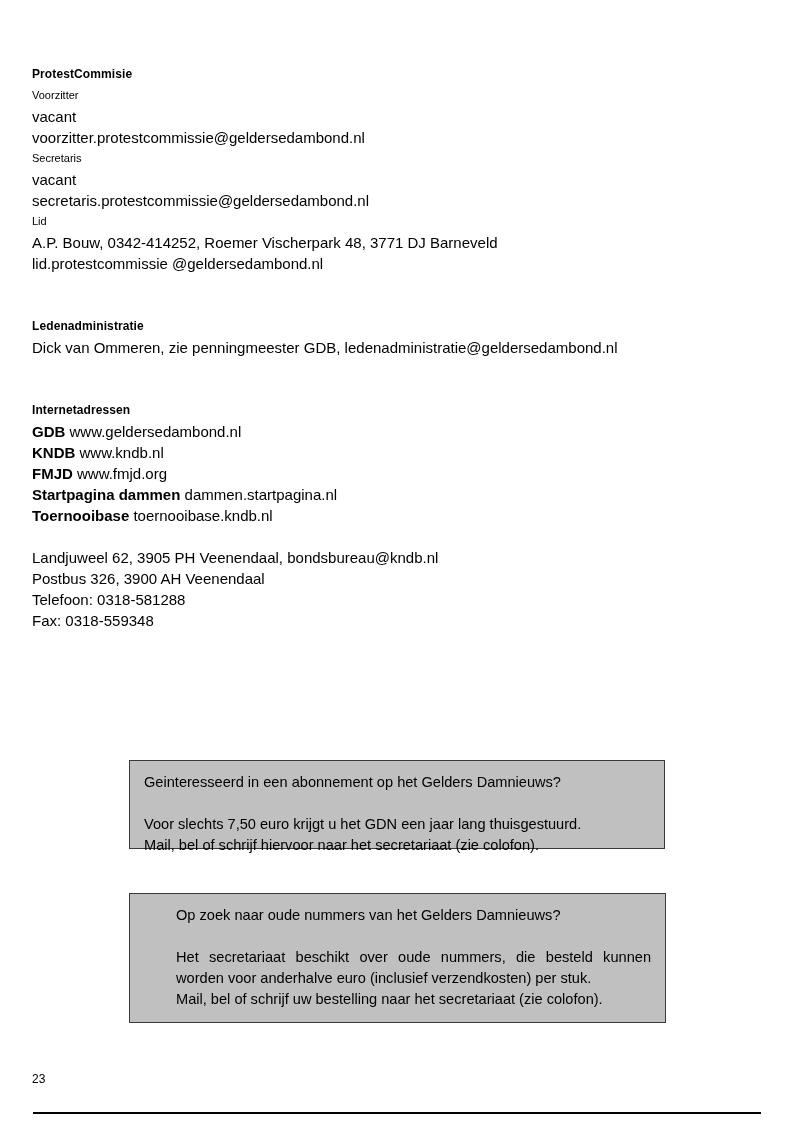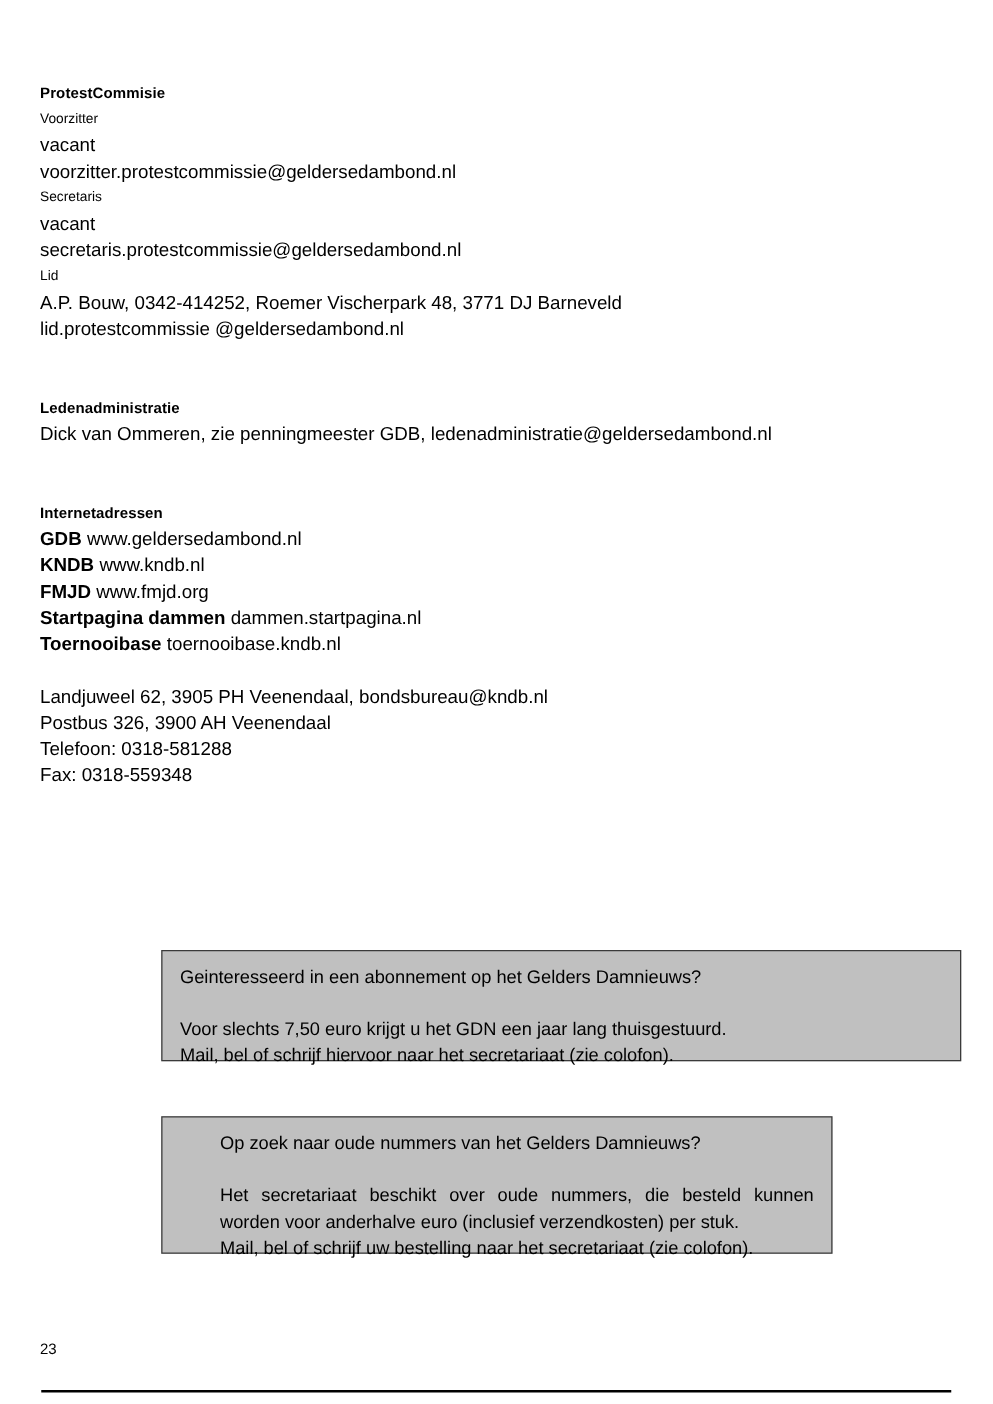--- a/index.html
+++ b/index.html
@@ -98,29 +98,29 @@
   }
 
   .notice.justify p.just {
     text-align: justify;
     text-align-last: left;
   }
 
   #notice-subscribe {
     left: 129px;
     top: 760px;
-    width: 640px;
+    width: 536px;
     height: 89px;
   }
 
   #notice-backissues {
     left: 129px;
     top: 893px;
     width: 537px;
-    height: 110px;
+    height: 130px;
     padding-left: 46px;
   }
 
   
   .page-number {
     position: absolute;
     top: 1070px;
     left: 32px;
     right: 33px;
     font-size: 12px;

